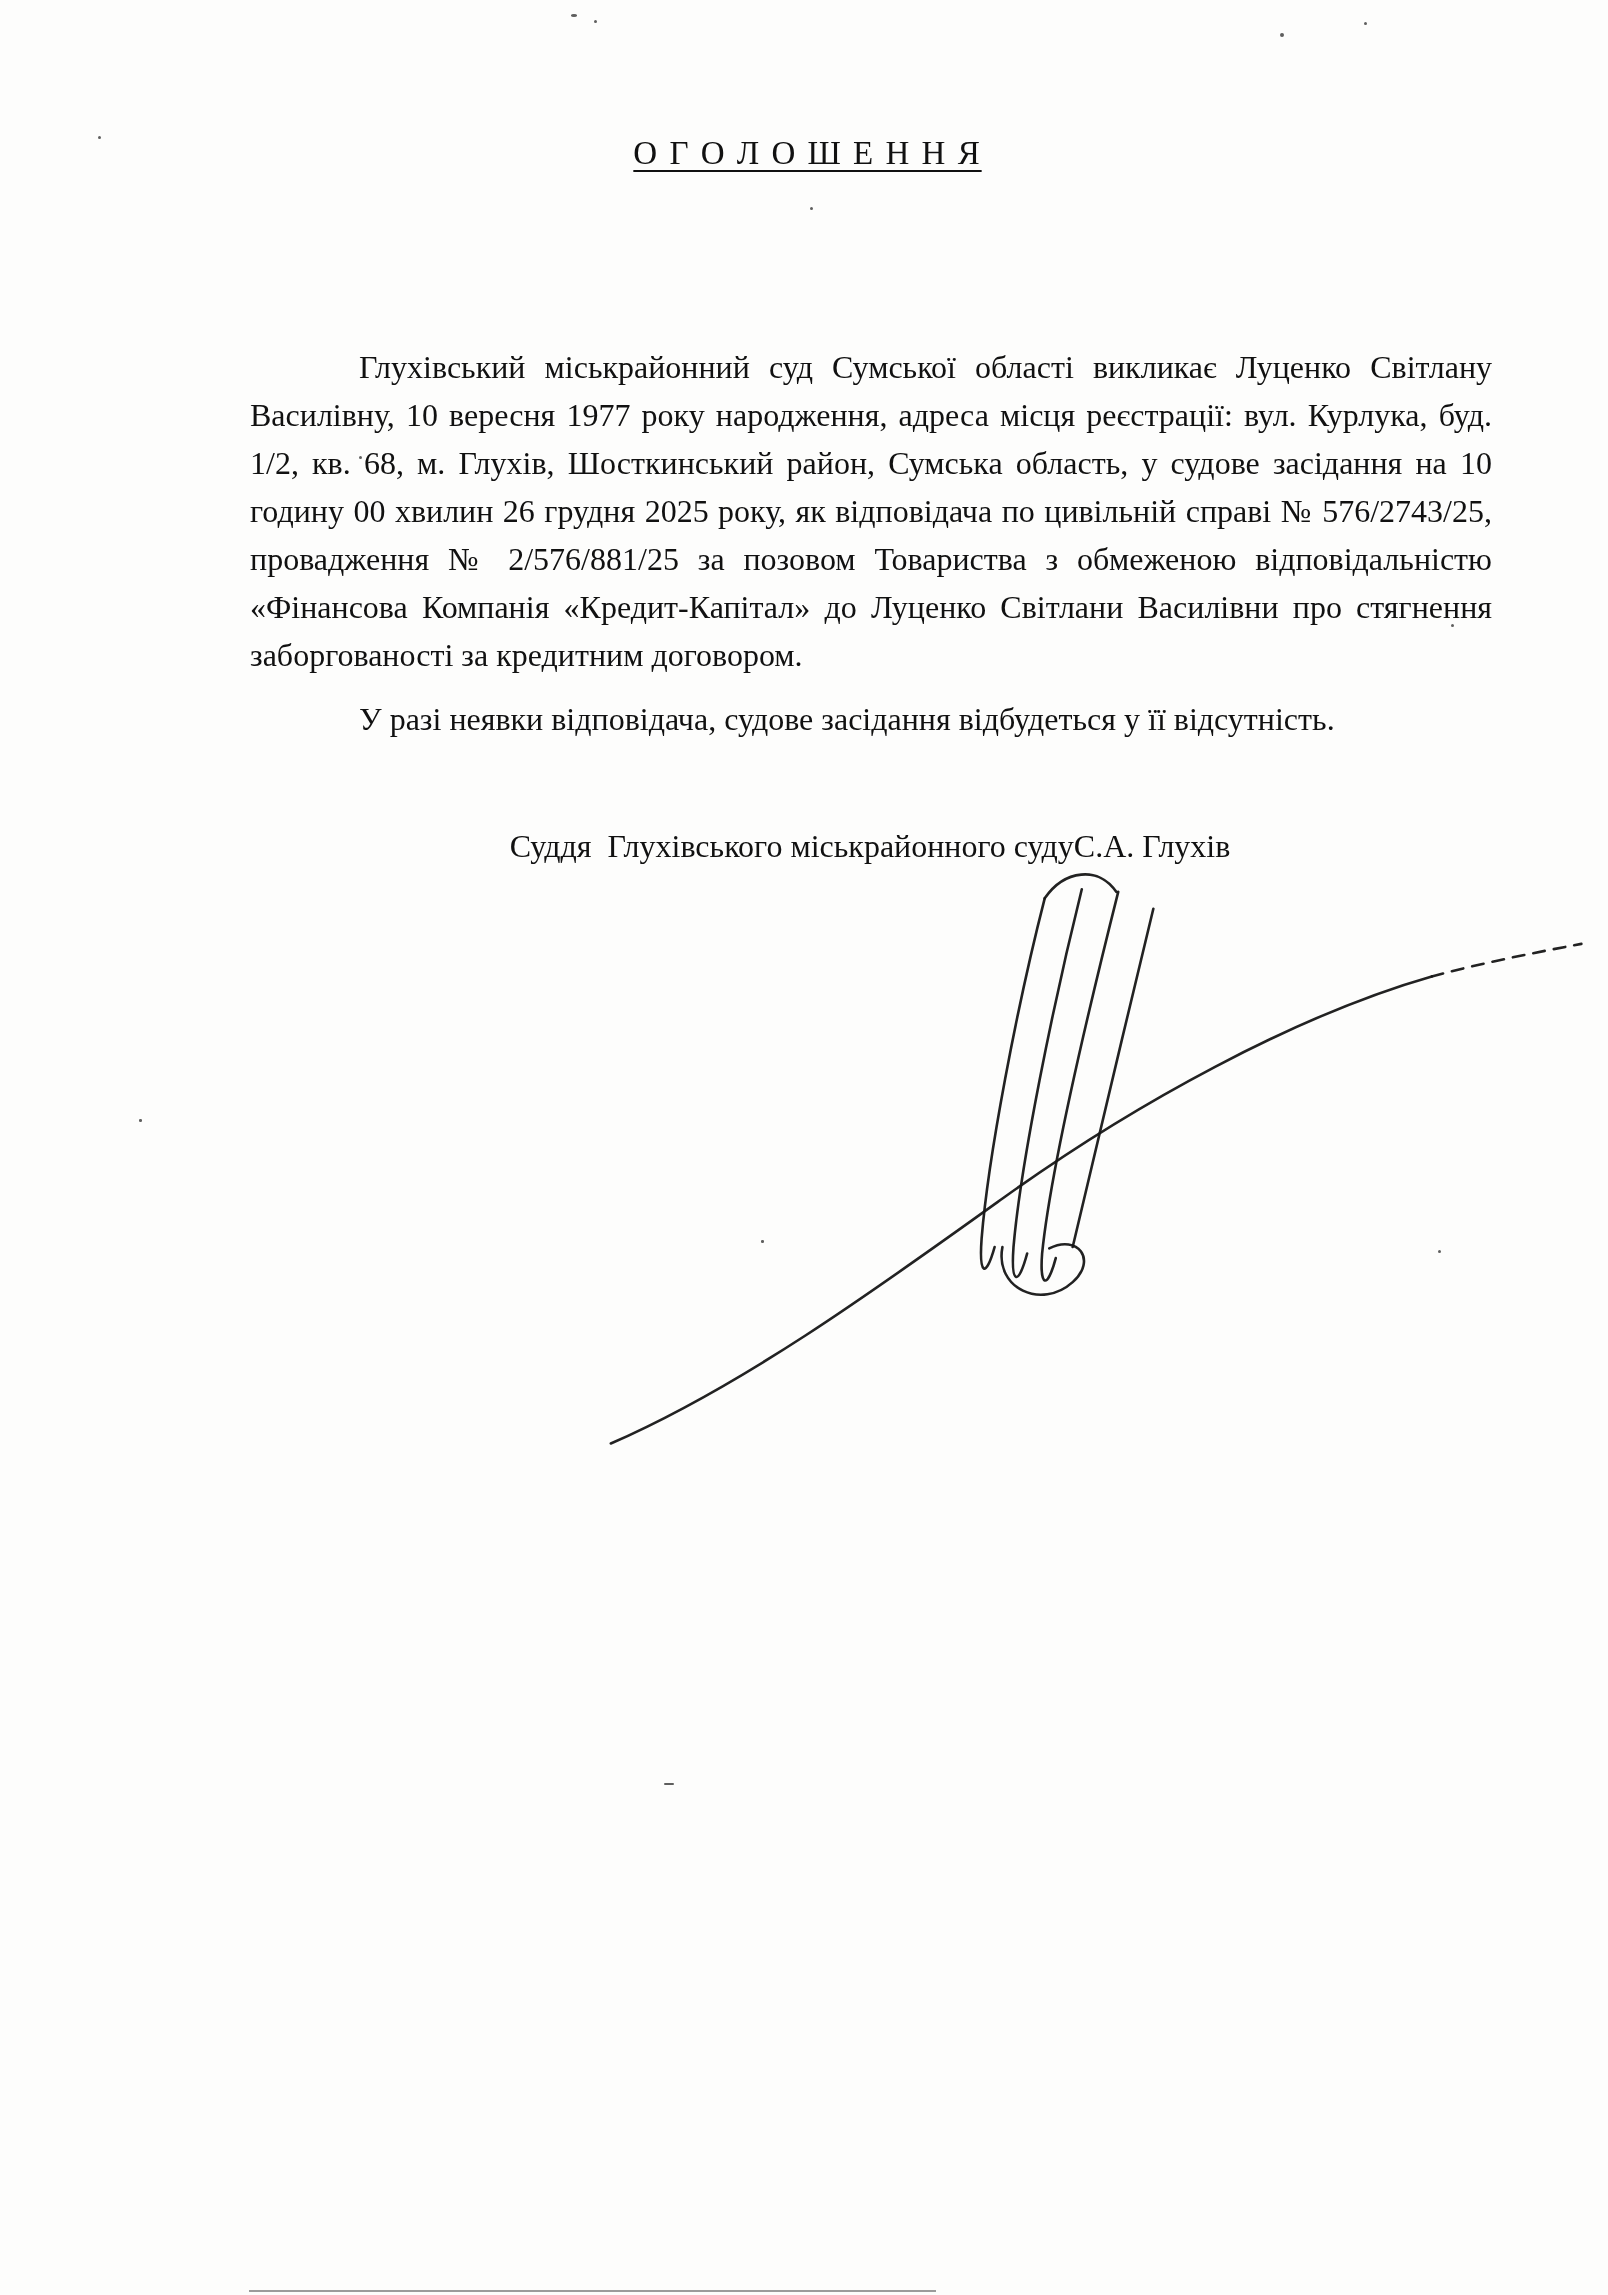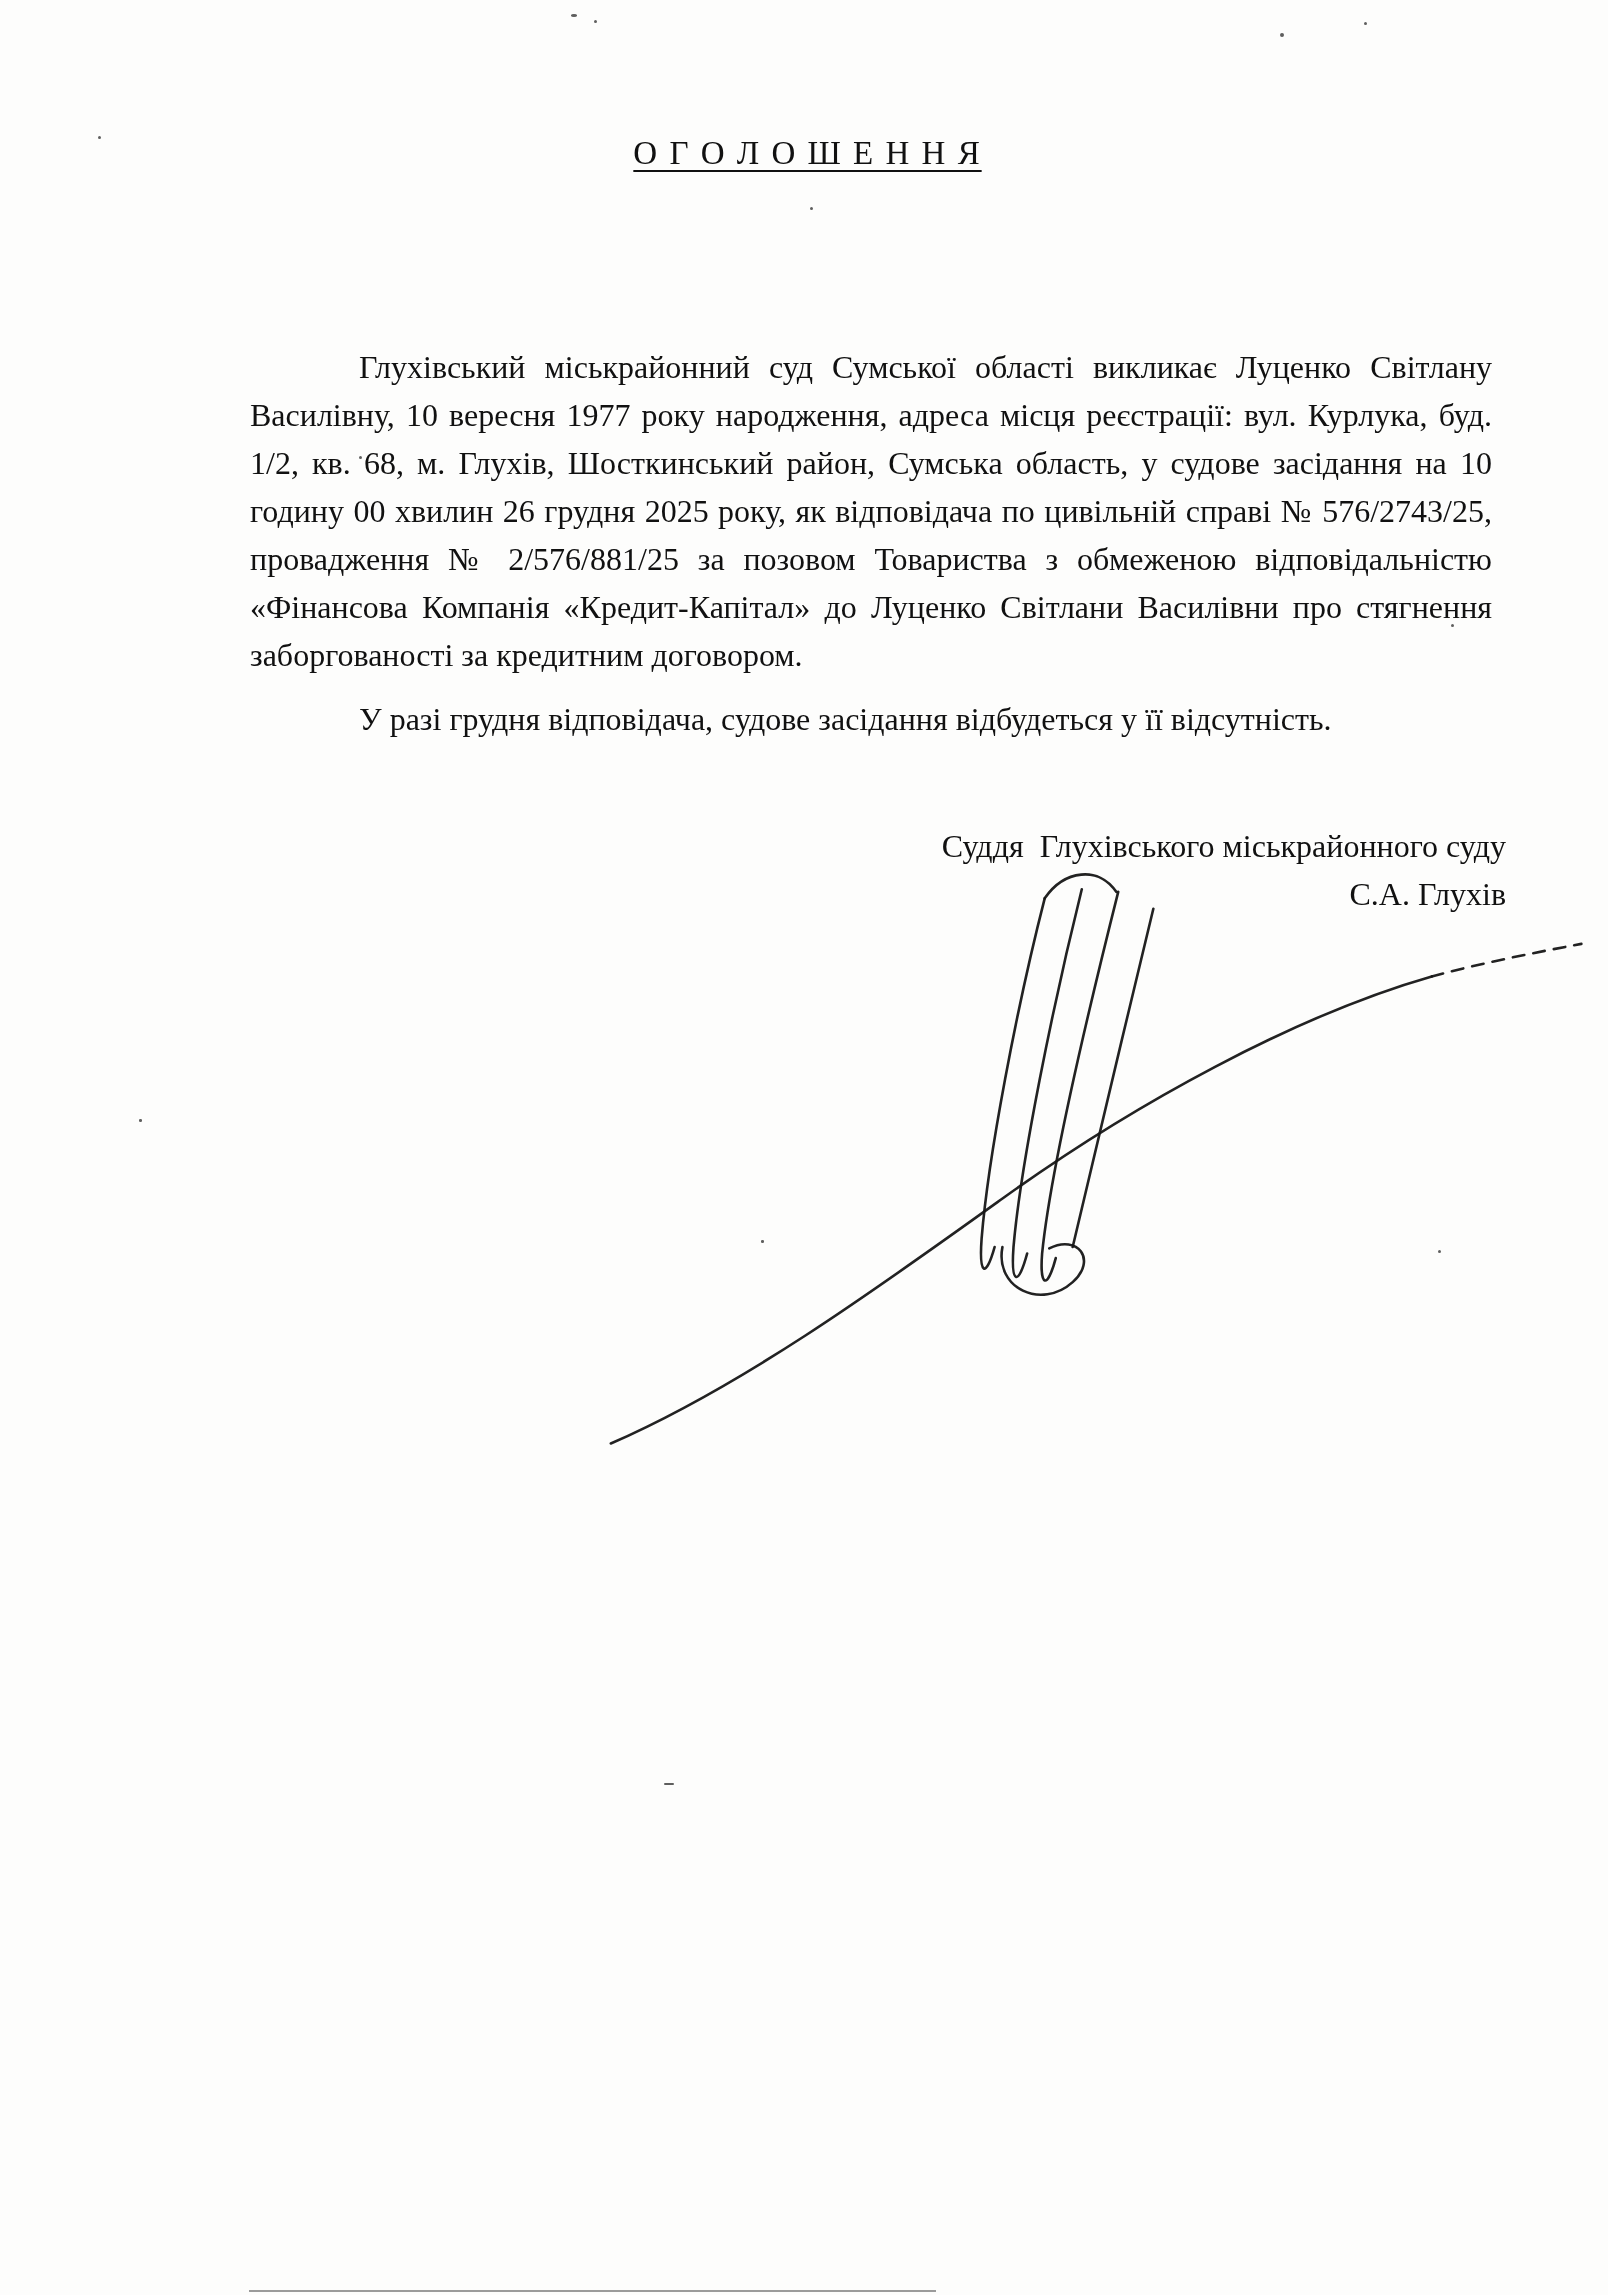--- a/index.html
+++ b/index.html
@@ -32,26 +32,25 @@
   .body-text p {
     margin: 16px;
     font-size: 32px;
     line-height: 48px;
     text-align: justify;
     text-indent: 109px;
     text-align-last: left;
   }
   .signoff {
     display: flex;
-    justify-content: flex-end;
+    justify-content: center;
     align-items: flex-end;
     margin: 79px 103px 0 234px;
     font-size: 32px;
     line-height: 48px;
-    flex-direction: column;
   }
   .signoff-left div { white-space: pre; }
   .signature-wrap {
     position: absolute;
     left: 586px;
     top: 858px;
     width: 1015px;
     height: 618px;
     pointer-events: none;
   }
@@ -83,21 +82,21 @@
 </style>
 </head>
 <body>
 
 <div class="page">
 
   <h1 class="doc-title">О Г О Л О Ш Е Н Н Я</h1>
 
   <div class="body-text">
     <p>Глухівський міськрайонний суд Сумської області викликає Луценко Світлану Василівну, 10 вересня 1977 року народження, адреса місця реєстрації: вул. Курлука, буд. 1/2, кв. 68, м. Глухів, Шосткинський район, Сумська область, у судове засідання на 10 годину 00 хвилин 26 грудня 2025 року, як відповідача по цивільній справі № 576/2743/25, провадження № 2/576/881/25 за позовом Товариства з обмеженою відповідальністю «Фінансова Компанія «Кредит-Капітал» до Луценко Світлани Василівни про стягнення заборгованості за кредитним договором.</p>
-    <p>У разі грудня відповідача, судове засідання відбудеться у її відсутність.</p>
+    <p>У разі неявки відповідача, судове засідання відбудеться у її відсутність.</p>
   </div>
 
   <div class="signoff">
     <div class="signoff-left">
       <div>Суддя&nbsp; Глухівського міськрайонного суду</div>
     </div>
     <div class="signoff-name">С.А. Глухів</div>
   </div>
 
   <div class="signature-wrap">

